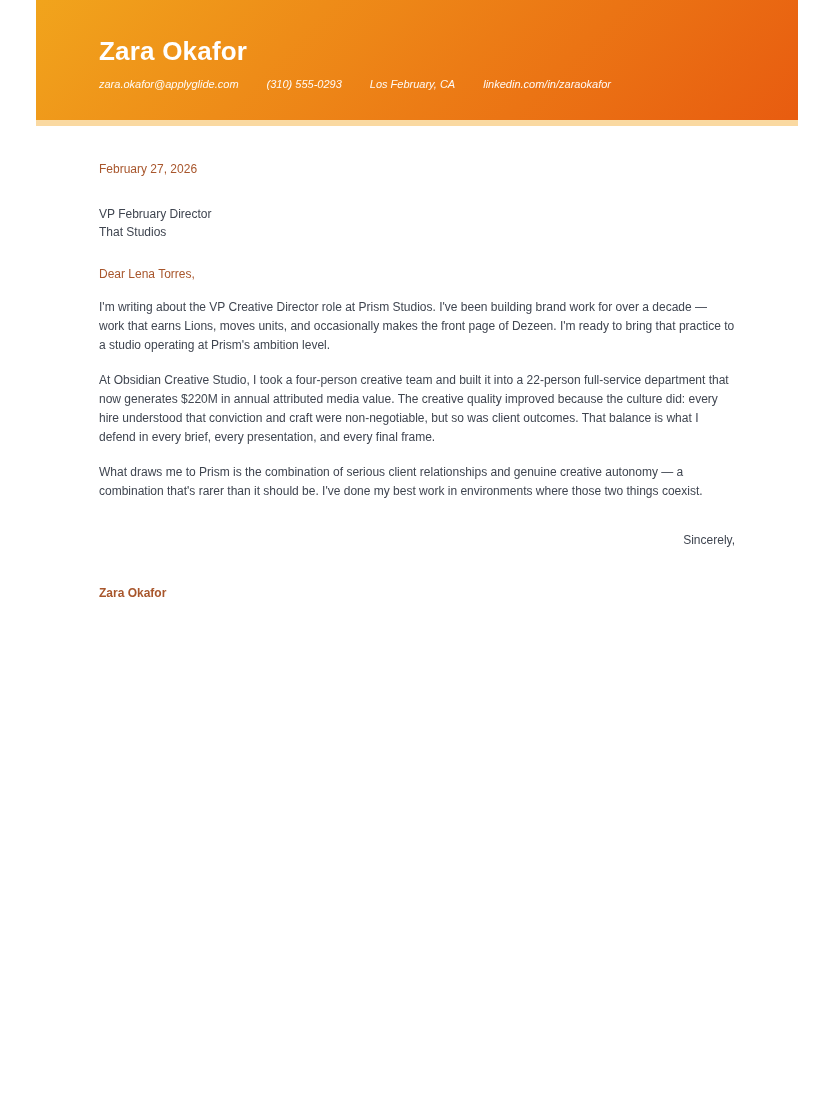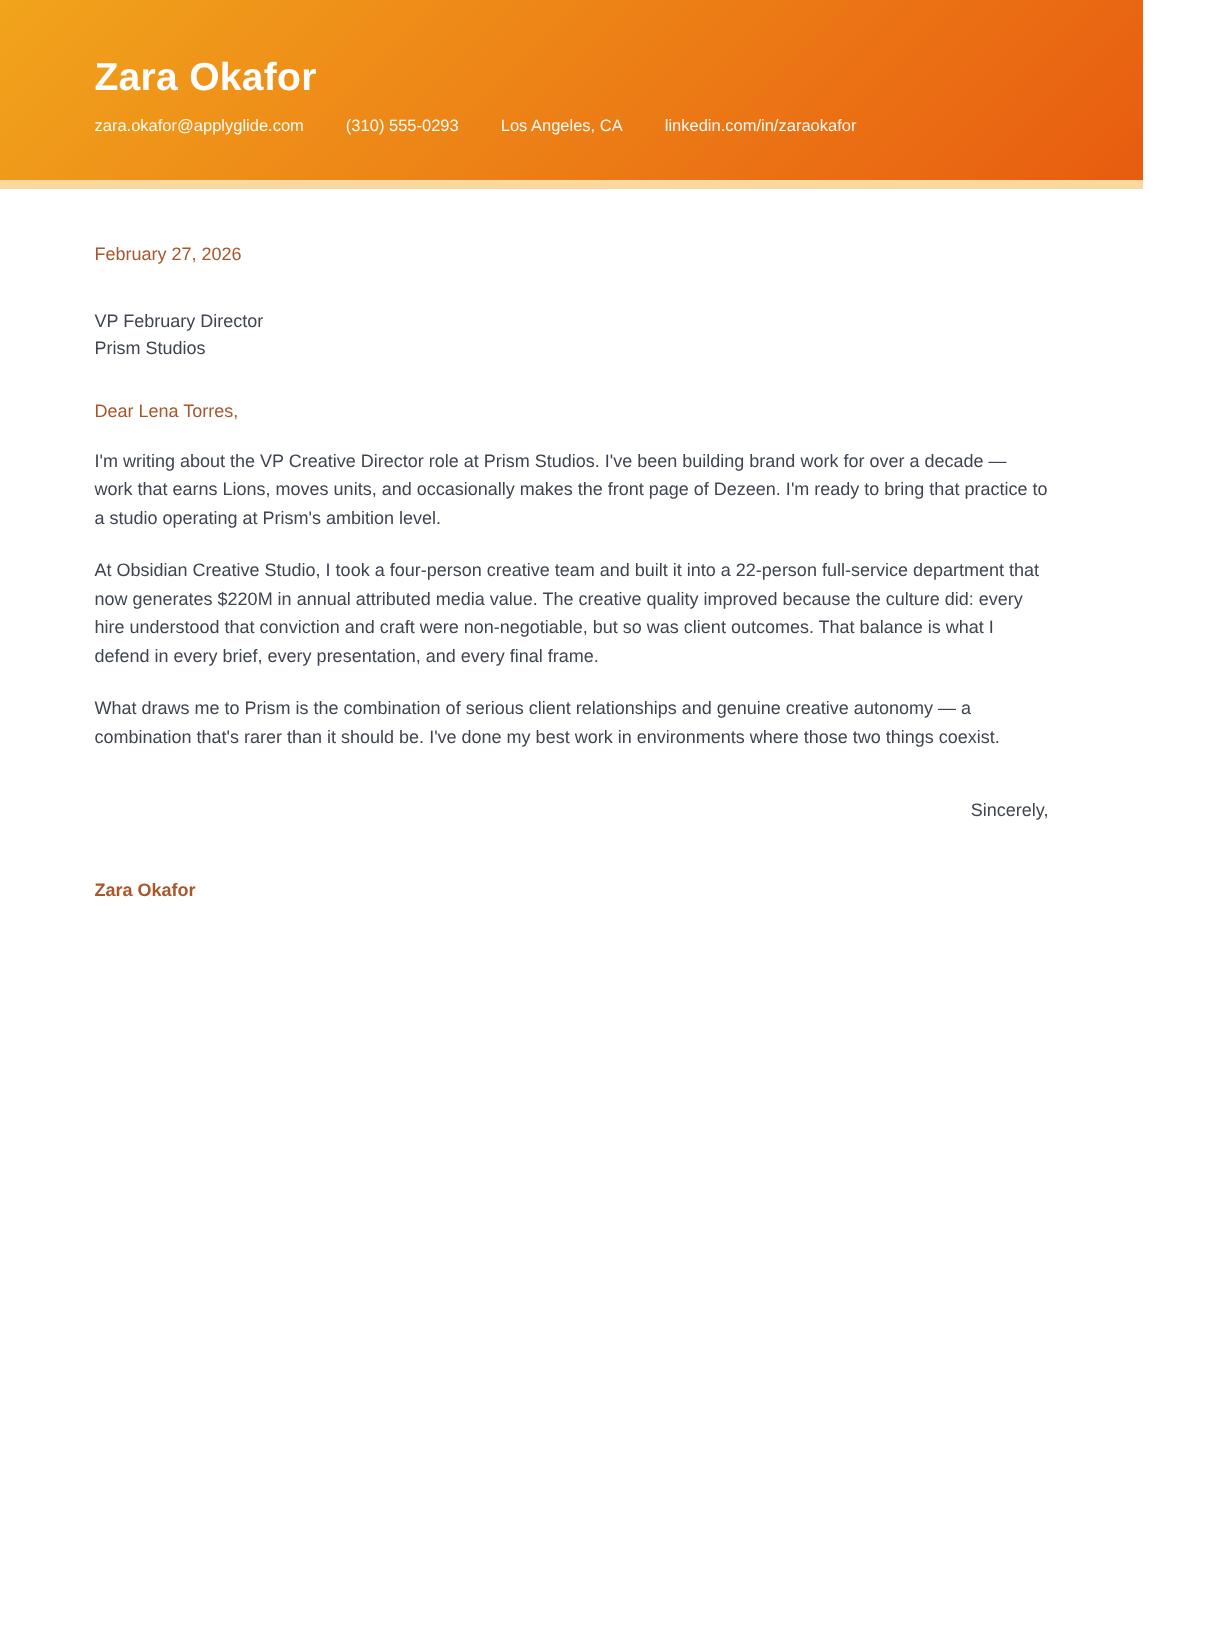--- a/index.html
+++ b/index.html
@@ -13,40 +13,42 @@
   html, body {
     width: 816px;
     background: #ffffff;
     font-family: "Liberation Sans", sans-serif;
   }
   .page {
     width: 762px;
     height: 1100px;
     background: #ffffff;
     overflow: hidden;
+    margin-left: 36px;
   }
   .header {
     height: 120px;
     background: linear-gradient(135deg, var(--grad-start) 0%, var(--grad-end) 100%);
     padding: 36px 63px 0 63px;
   }
   .header h1 {
     color: #ffffff;
     font-size: 26px;
     line-height: 30px;
     font-weight: 700;
     letter-spacing: 0.2px;
   }
   .contact-row {
     margin-top: 12px;
     display: flex;
     gap: 28px;
     color: rgba(255,255,255,0.96);
     font-size: 11px;
     line-height: 13px;
+    font-style: italic;
   }
   .accent-band {
     height: 6px;
     background: var(--band);
   }
   .letter {
     padding: 0 63px;
     color: var(--body-text);
     font-size: 12px;
   }
@@ -89,33 +91,33 @@
 </head>
 <body>
 
 <div class="page">
 
   <div class="header">
     <h1>Zara Okafor</h1>
     <div class="contact-row">
       <span>zara.okafor@applyglide.com</span>
       <span>(310) 555-0293</span>
-      <span>Los Angeles, CA</span>
+      <span>Los February, CA</span>
       <span>linkedin.com/in/zaraokafor</span>
     </div>
   </div>
 
   <div class="accent-band"></div>
 
   <div class="letter">
     <div class="date">February 27, 2026</div>
 
     <div class="recipient">
       <div>VP February Director</div>
-      <div>Prism Studios</div>
+      <div>That Studios</div>
     </div>
 
     <div class="salutation">Dear Lena Torres,</div>
 
     <p class="body-par">I'm writing about the VP Creative Director role at Prism Studios. I've been building brand work for over a decade — work that earns Lions, moves units, and occasionally makes the front page of Dezeen. I'm ready to bring that practice to a studio operating at Prism's ambition level.</p>
     <p class="body-par">At Obsidian Creative Studio, I took a four-person creative team and built it into a 22-person full-service department that now generates $220M in annual attributed media value. The creative quality improved because the culture did: every hire understood that conviction and craft were non-negotiable, but so was client outcomes. That balance is what I defend in every brief, every presentation, and every final frame.</p>
     <p class="body-par">What draws me to Prism is the combination of serious client relationships and genuine creative autonomy — a combination that's rarer than it should be. I've done my best work in environments where those two things coexist.</p>
 
     <div class="closing">Sincerely,</div>
     <div class="signature">Zara Okafor</div>

